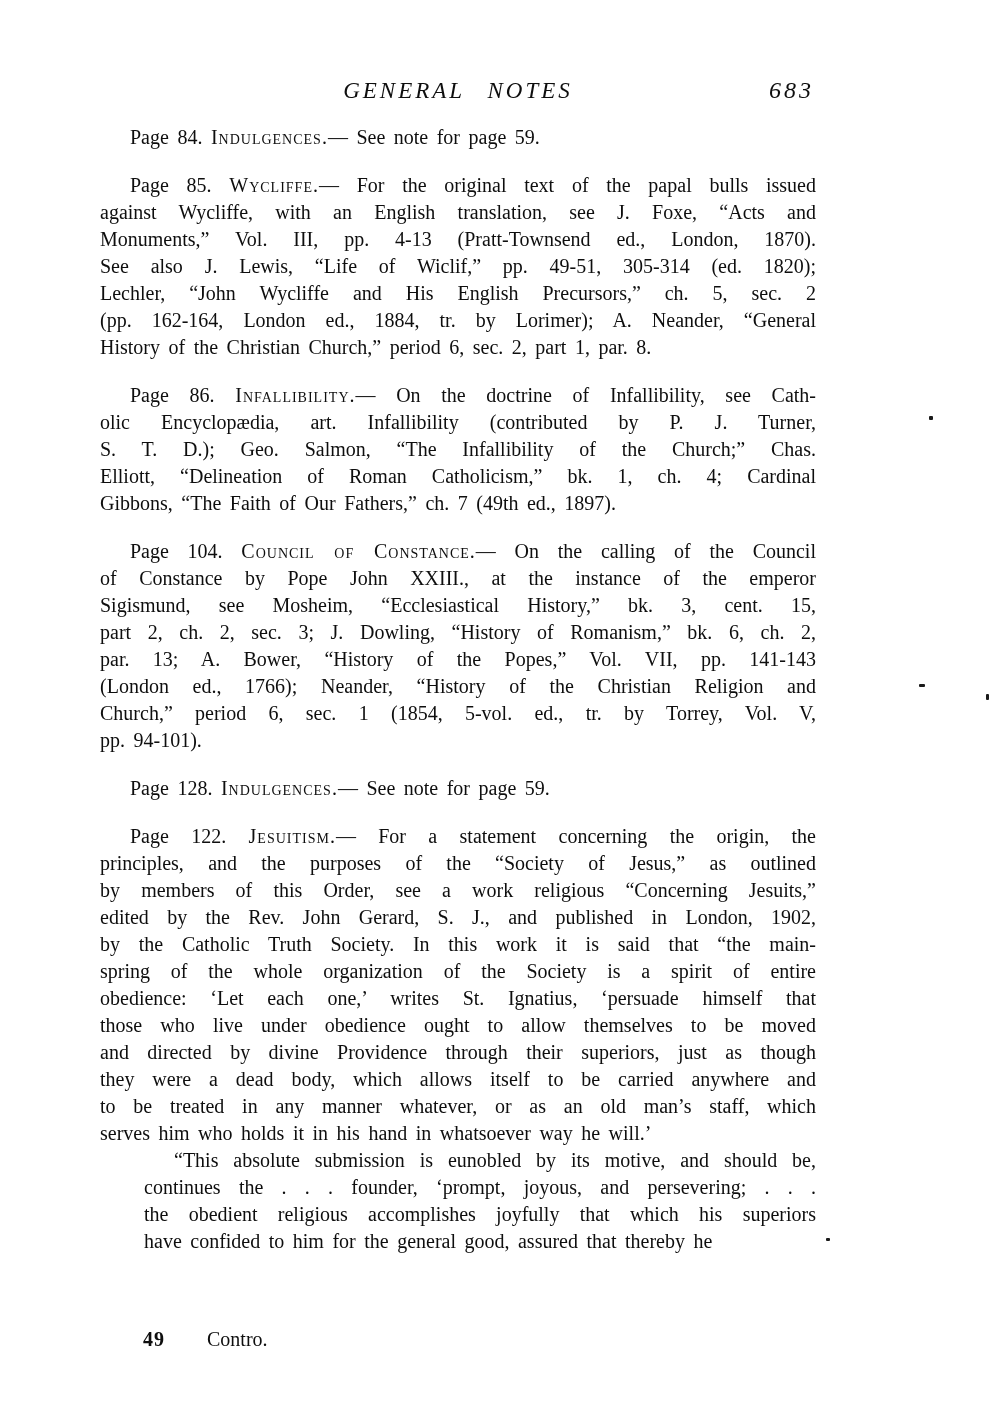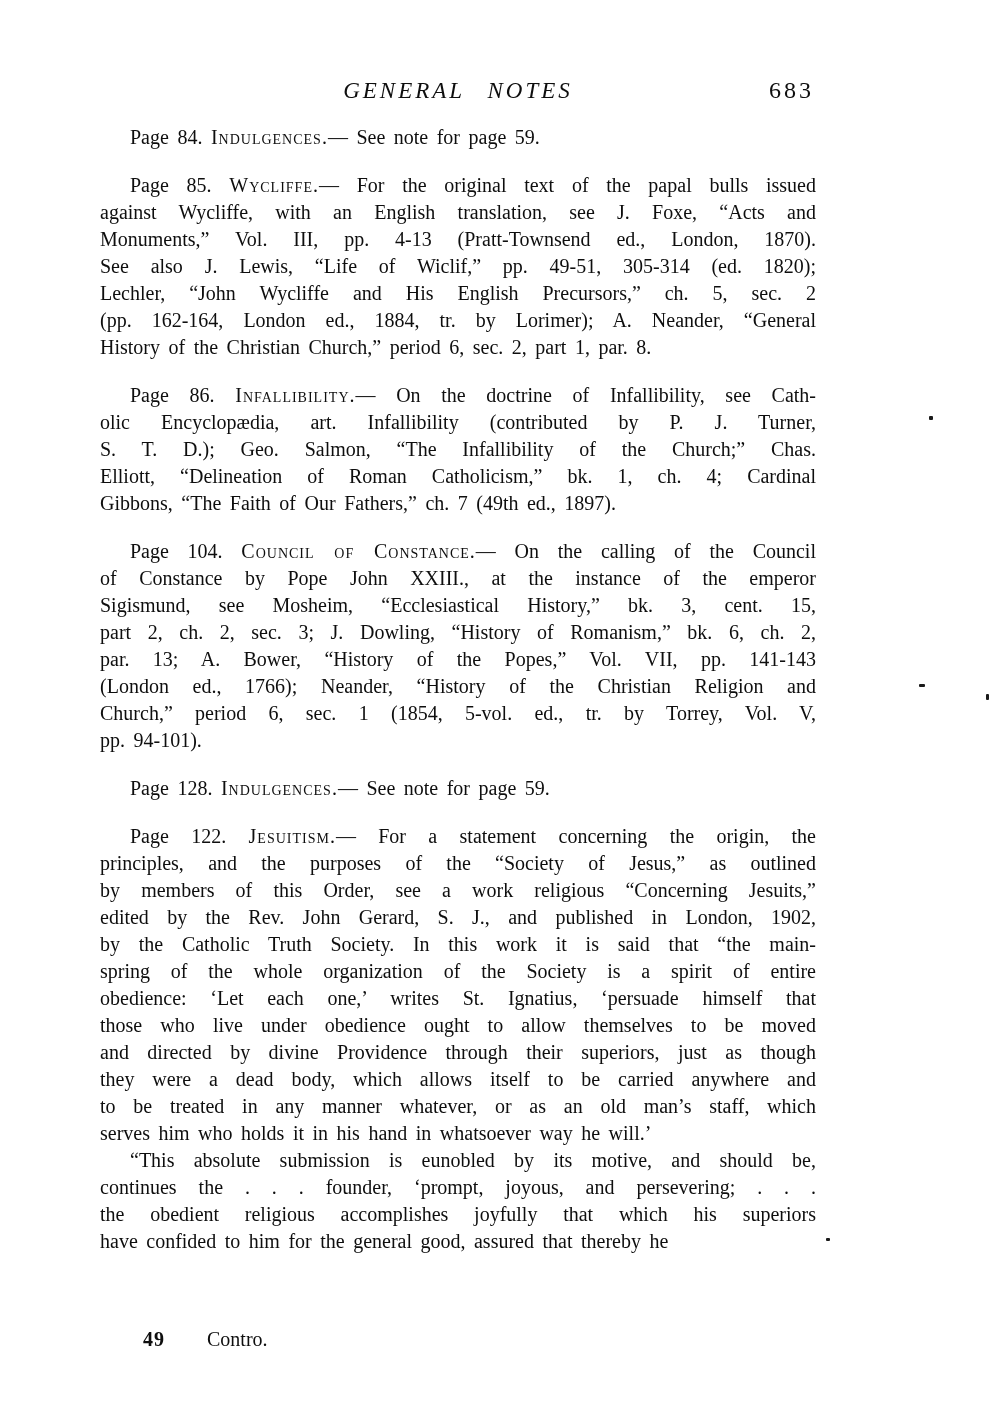--- a/index.html
+++ b/index.html
@@ -38,28 +38,29 @@
     letter-spacing: 3px;
     word-spacing: 14px;
   }
   .page-number {
     position: absolute;
     right: 2px;
     top: 0;
     font-size: 24px;
     line-height: 25px;
     letter-spacing: 3px;
+    font-style: italic;
   }
   .para {
     margin: 21px 0 0 0;
     font-size: 20px;
     line-height: 27px;
     word-spacing: 3.5px;
   }
-  .para.nogap { margin-top: 0; }
+  .para.nogap { margin-top: 0; margin-left: 44px; }
   .line {
     text-align: justify;
     text-align-last: justify;
   }
   .line.first { text-indent: 30px; }
   .line.last { text-align-last: left; }
   .sc {
     font-variant: small-caps;
     letter-spacing: 1px;
   }

